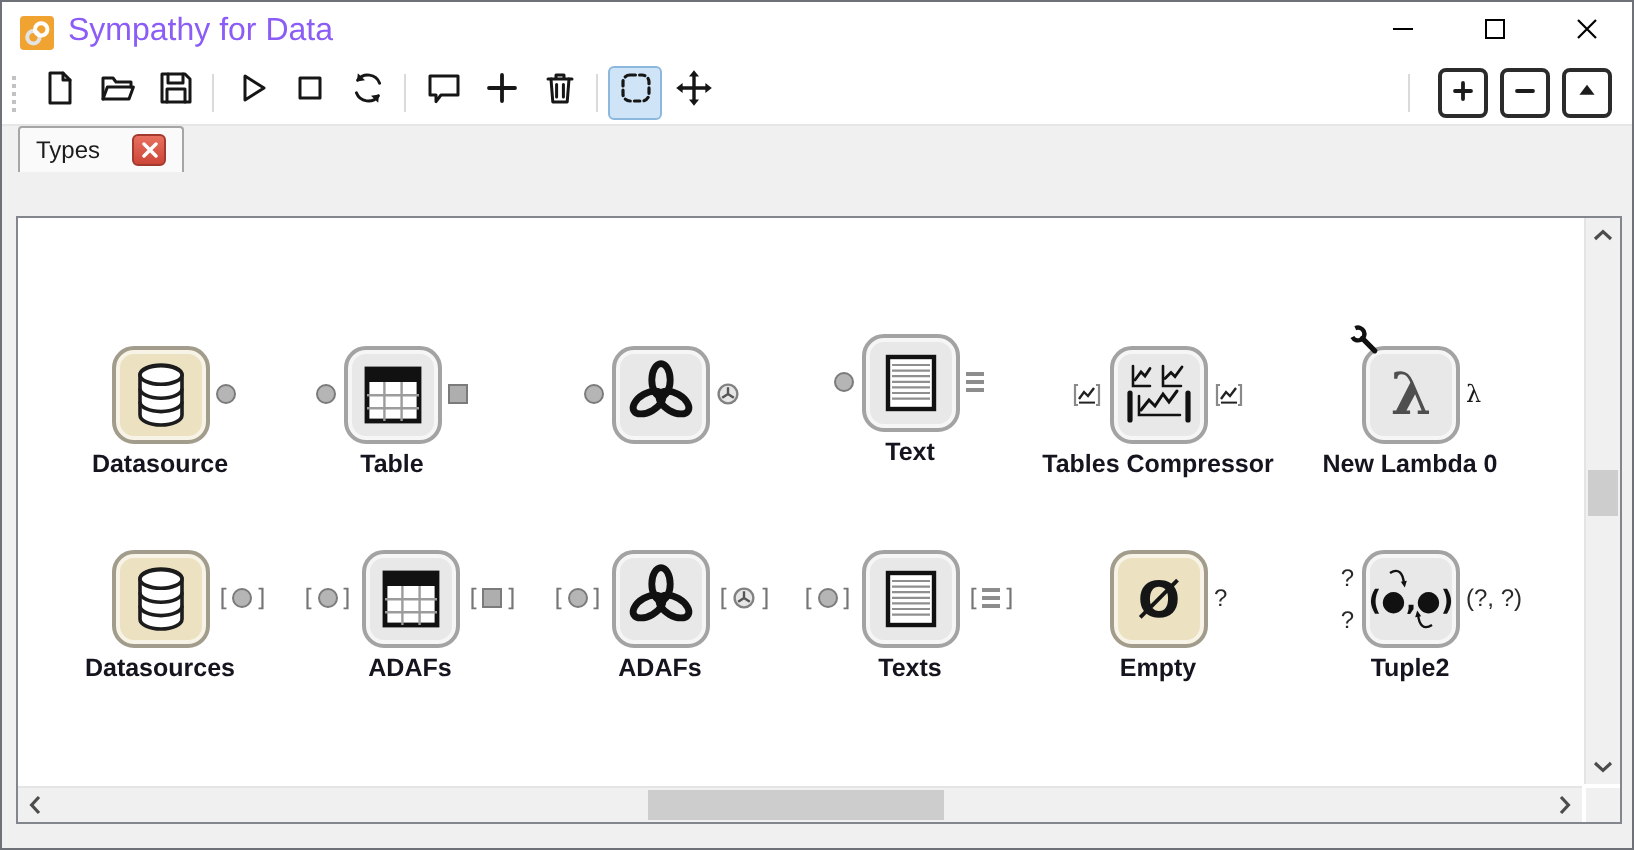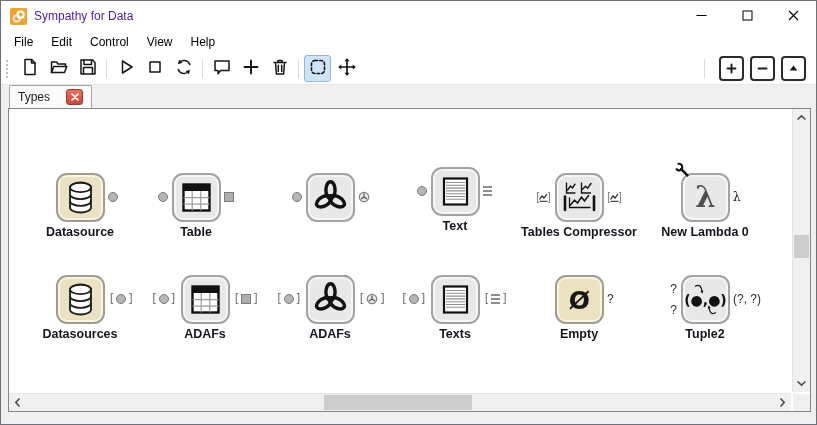--- a/index.html
+++ b/index.html
@@ -1,21 +1,21 @@
 <!DOCTYPE html>
 <html><head>
 <meta charset="utf-8">
 <style>
   html,body{margin:0;padding:0;background:#d8d8d8;font-family:"Liberation Sans",sans-serif;}
   .window{position:relative;width:815px;height:423px;border:1px solid #6e7177;background:#f0f0f0;overflow:hidden;}
 
   
   .titlebar{height:30px;background:#ffffff;display:flex;align-items:center;}
   .app-icon{width:17px;height:17px;margin:0 7px 0 9px;flex:0 0 auto;}
-  .title-text{font-size:12px;color:#4c1d95;}
+  .title-text{font-size:16px;color:#8b5cf6;}
   .win-controls{margin-left:auto;display:flex;height:100%;}
   .win-btn{width:46px;height:30px;display:flex;align-items:center;justify-content:center;}
 
   
   .menubar{height:22px;background:#ffffff;display:flex;align-items:center;padding-left:4px;}
   .menu-item{padding:3px 9px;font-size:12px;color:#000;}
 
   
   .toolbar{height:31px;background:#ffffff;display:flex;align-items:center;border-bottom:1px solid #e6e6e6;}
   .tb-handle{height:18px;border-left:2px dotted #c2c2c2;margin:0 7px 0 5px;}
@@ -92,27 +92,20 @@
             </svg></span>
         </div>
         <div class="win-btn">
           <span><svg width="11" height="11" viewBox="0 0 11 11">
               <path d="M1 1l9 9M10 1l-9 9" stroke="#000" stroke-width="1.1"></path>
             </svg></span>
         </div>
       </div>
   </div>
 
-  <div class="menubar" id="menubar">
-      <div class="menu-item">File</div>
-      <div class="menu-item">Edit</div>
-      <div class="menu-item">Control</div>
-      <div class="menu-item">View</div>
-      <div class="menu-item">Help</div>
-    </div>
 
   <div class="toolbar" id="toolbar">
     <span class="tb-handle"></span>
   <div class="tb-btn">
         <span><svg width="20" height="20" viewBox="0 0 20 20" fill="none" stroke="#161616" stroke-width="1.5" stroke-linejoin="round" stroke-linecap="round">
             <path d="M5 2.5h6.5L15 6v11.5H5z"></path>
             <path d="M11.5 2.5V6H15"></path>
           </svg></span>
       </div>
       <div class="tb-btn">

